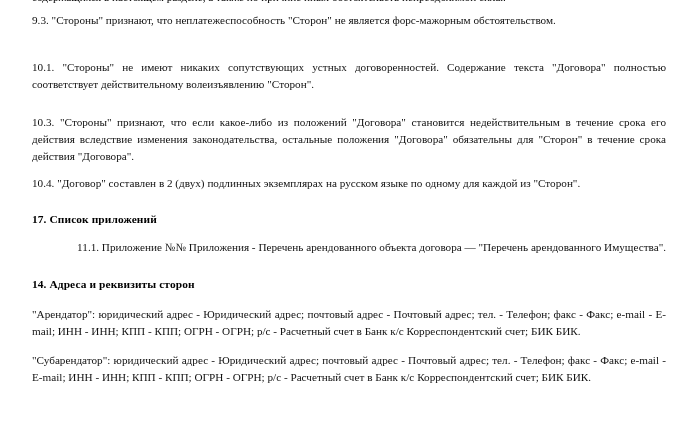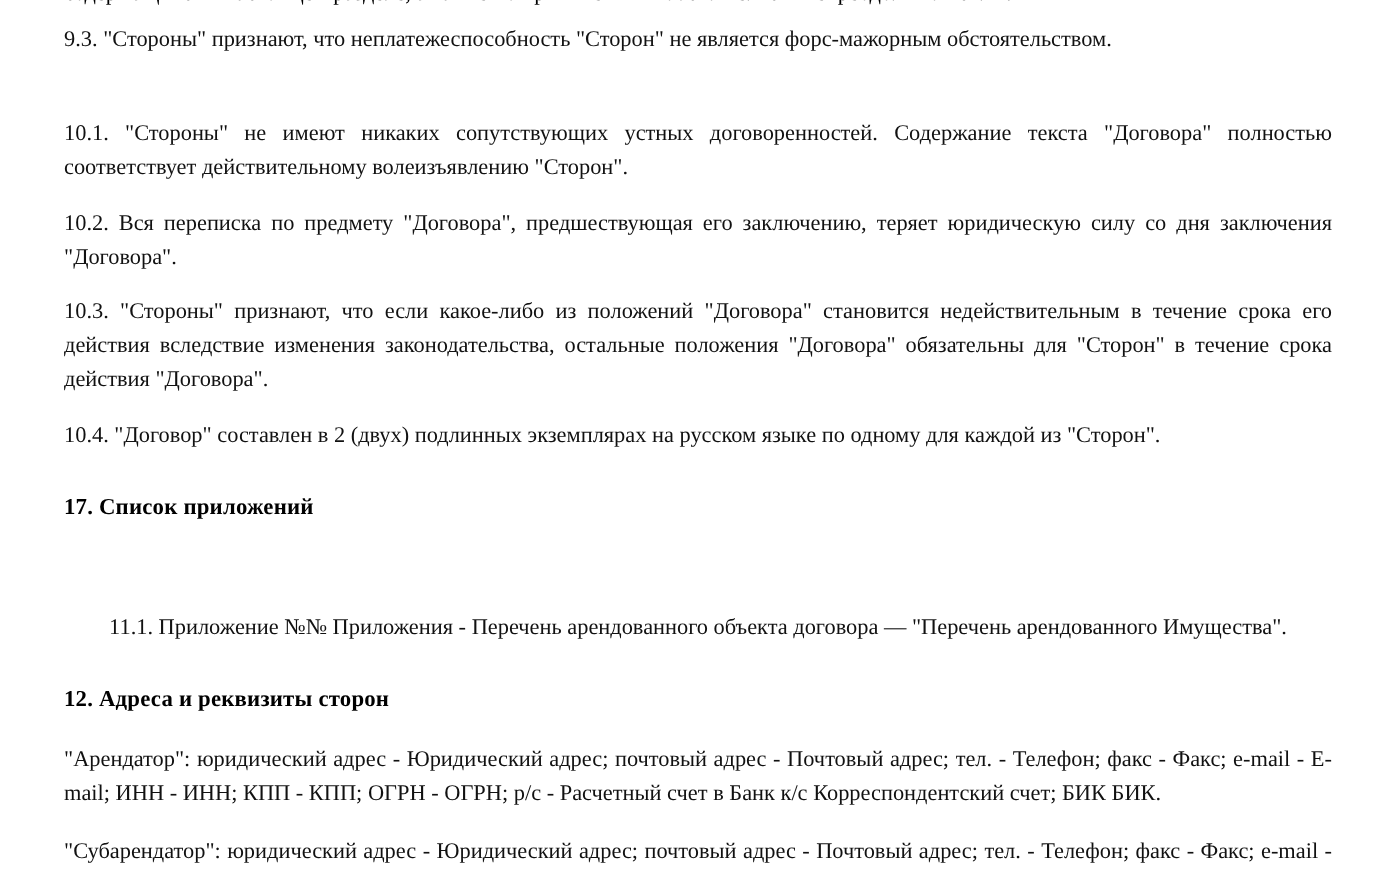--- a/index.html
+++ b/index.html
@@ -45,22 +45,21 @@
 
   p.para {
     margin: 0;
     font-size: 11.2px;
     line-height: 17.2px;
     text-align: justify;
     text-justify: inter-word;
     color: #111111;
   }
   p.para.tight {
-    text-align: center;
-    margin-top: 32px;
+    text-align: right;
   }
 
   h2.heading {
     margin: 0;
     font-size: 11.4px;
     line-height: 15px;
     font-weight: bold;
     color: #000000;
     letter-spacing: 0.1px;
   }
@@ -88,41 +87,40 @@
 
   <div class="sp-18"></div>
 
 
   <div class="sp-12"></div>
 
   <p class="para">10.1. "Стороны" не имеют никаких сопутствующих устных договоренностей. Содержание текста "Договора" полностью соответствует действительному волеизъявлению "Сторон".</p>
 
   <div class="sp-10"></div>
 
-  <p class="para">10.2. Вся переписка по предмету "Договора", предшествующая его заключению, теряет юридическую силу со дня заключения "Договора".</p>
 
   <div class="sp-10"></div>
 
   <p class="para">10.3. "Стороны" признают, что если какое-либо из положений "Договора" становится недействительным в течение срока его действия вследствие изменения законодательства, остальные положения "Договора" обязательны для "Сторон" в течение срока действия "Договора".</p>
 
   <div class="sp-10"></div>
 
   <p class="para">10.4. "Договор" составлен в 2 (двух) подлинных экземплярах на русском языке по одному для каждой из "Сторон".</p>
 
   <div class="sp-20"></div>
 
   <h2 class="heading">17. Список приложений</h2>
 
   <div class="sp-12"></div>
 
   <p class="para tight">11.1. Приложение №№ Приложения - Перечень арендованного объекта договора — "Перечень арендованного Имущества".</p>
 
   <div class="sp-20"></div>
 
-  <h2 class="heading">12. Адреса и реквизиты сторон</h2>
+  <h2 class="heading">14. Адреса и реквизиты сторон</h2>
 
   <div class="sp-14"></div>
 
   <p class="para">"Арендатор": юридический адрес - Юридический адрес; почтовый адрес - Почтовый адрес; тел. - Телефон; факс - Факс; e-mail - E-mail; ИНН - ИНН; КПП - КПП; ОГРН - ОГРН; р/с - Расчетный счет в Банк к/с Корреспондентский счет; БИК БИК.</p>
 
   <div class="sp-12"></div>
 
   <p class="para">"Субарендатор": юридический адрес - Юридический адрес; почтовый адрес - Почтовый адрес; тел. - Телефон; факс - Факс; e-mail - E-mail; ИНН - ИНН; КПП - КПП; ОГРН - ОГРН; р/с - Расчетный счет в Банк к/с Корреспондентский счет; БИК БИК.</p>
 
   <div class="sp-20"></div>

